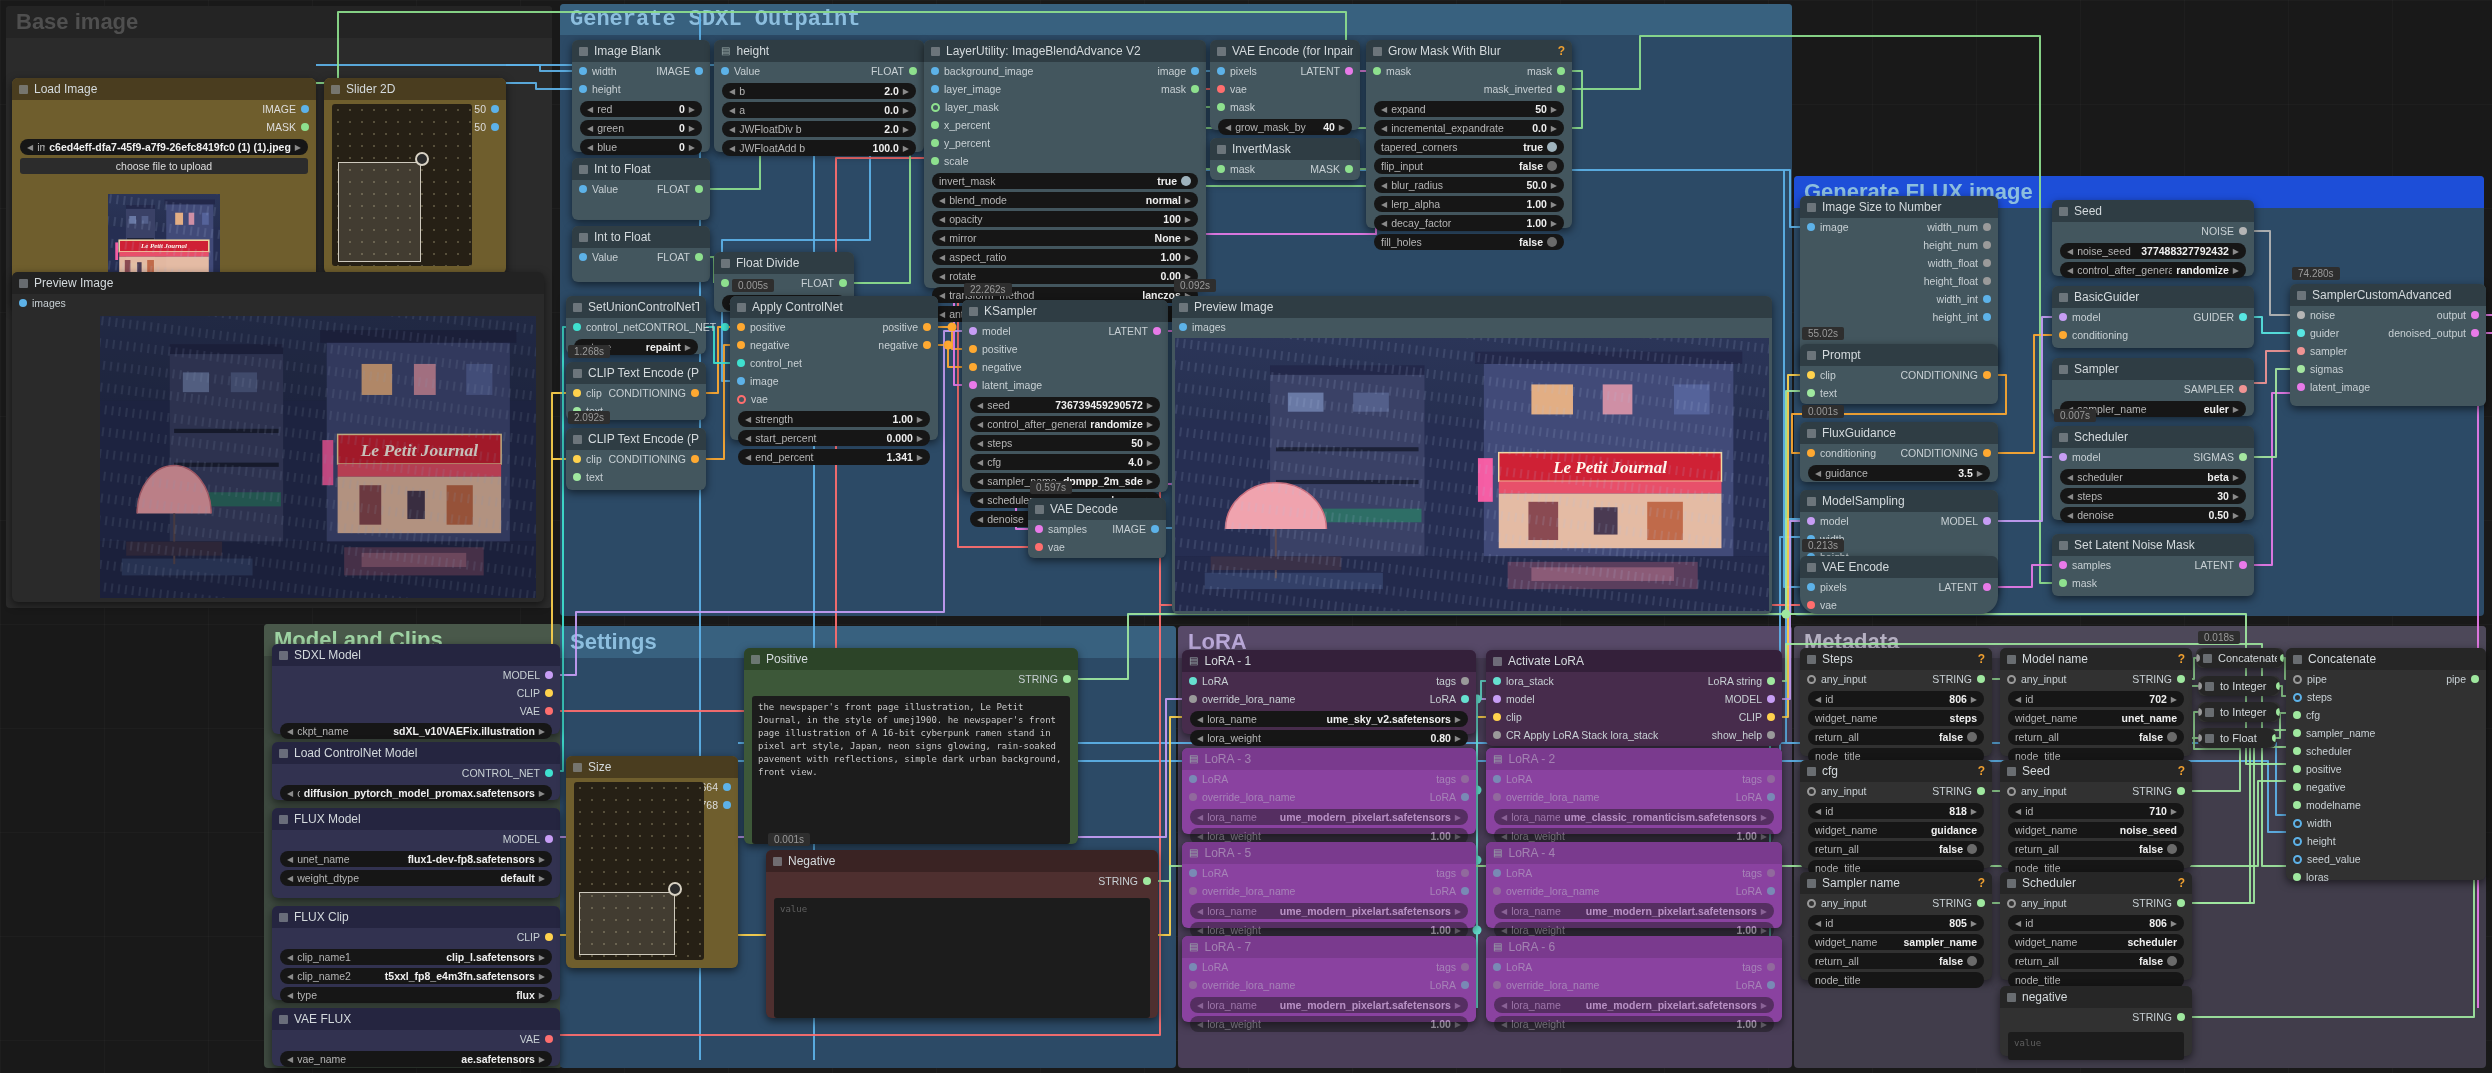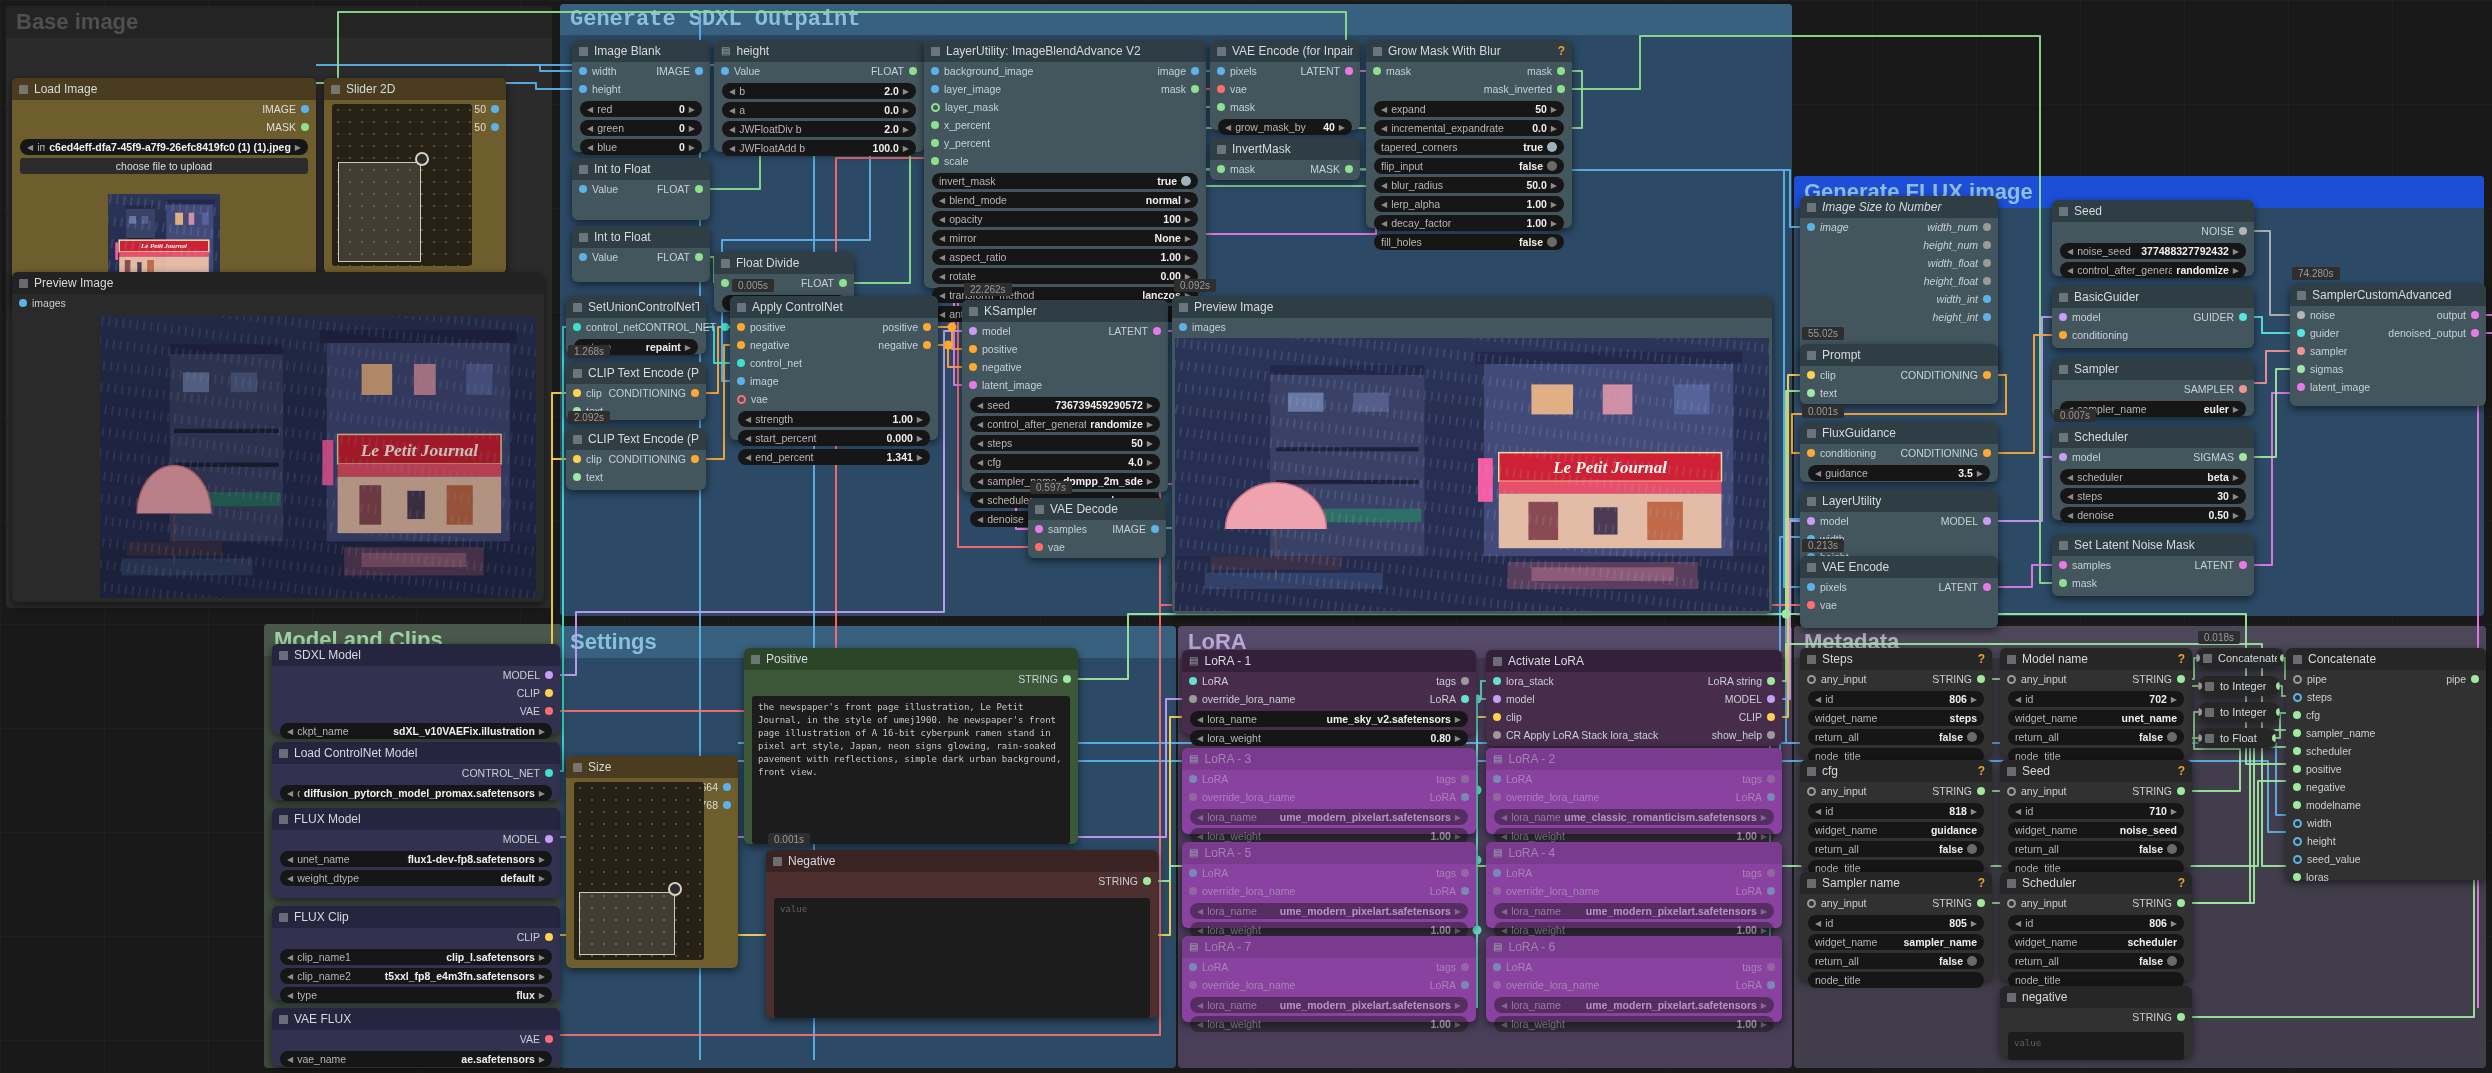--- a/index.html
+++ b/index.html
@@ -1026,21 +1026,21 @@
 
    <path d="M 50.49 191.1 A 50.49 46.410000000000004 0 0 1 151.47 191.1 Z" fill="#f0a3ae"></path>
    <path d="M 50.49 191.1 A 50.49 46.410000000000004 0 0 1 151.47 191.1" fill="none" stroke="#c96f7e" stroke-width="1.5"></path>
    <rect x="99.792" y="191.1" width="2" height="49.14" fill="#5a4a52"></rect>
    <rect x="35.64" y="218.4" width="130.68" height="13.65" fill="#3a3148"></rect>
   <rect width="594" height="273" fill="url(#rain19)"></rect>
 
   </svg>
       </div>
     </div>
-    <div class="node n-slate" style="left: 1800px; top: 196px; width: 198px; height: 174px; font-style: italic;">
+    <div class="node n-slate" style="left: 1800px; top: 196px; width: 198px; height: 174px;">
       <div class="nh">
         <span class="sq"></span>
         <span class="ttl">Image Size to Number</span>
       </div>
       <div class="nbody">
         <div class="iorow">
           <span class="ioin">
             <span class="dot" style="background: rgb(93, 178, 232);"></span>
             <span>image</span>
           </span>
@@ -1133,21 +1133,21 @@
           <span class="arr">◀</span>
           <span class="wl">guidance</span>
           <span class="wv">3.5</span>
           <span class="arr">▶</span>
         </div>
       </div>
     </div>
     <div class="node n-slate" style="left: 1800px; top: 490px; width: 198px; height: 104px;">
       <div class="nh">
         <span class="sq"></span>
-        <span class="ttl">LayerUtility</span>
+        <span class="ttl">ModelSampling</span>
       </div>
       <div class="nbody">
         <div class="iorow">
           <span class="ioin">
             <span class="dot" style="background: rgb(199, 157, 245);"></span>
             <span>model</span>
           </span>
           <span class="ioout">
             <span>MODEL</span>
             <span class="dot" style="background: rgb(199, 157, 245);"></span>
@@ -1174,21 +1174,21 @@
           <span class="arr">▶</span>
         </div>
         <div class="widget">
           <span class="arr">◀</span>
           <span class="wl">base_shift</span>
           <span class="wv">0.50</span>
           <span class="arr">▶</span>
         </div>
       </div>
     </div>
-    <div class="node n-slate" style="left: 1800px; top: 556px; width: 198px; height: 72px;">
+    <div class="node n-slate" style="left: 1800px; top: 556px; width: 198px; height: 58px; border-radius: 18px;">
       <div class="timing">0.213s</div>
       <div class="nh">
         <span class="sq"></span>
         <span class="ttl">VAE Encode</span>
       </div>
       <div class="nbody">
         <div class="iorow">
           <span class="ioin">
             <span class="dot" style="background: rgb(93, 178, 232);"></span>
             <span>pixels</span>

